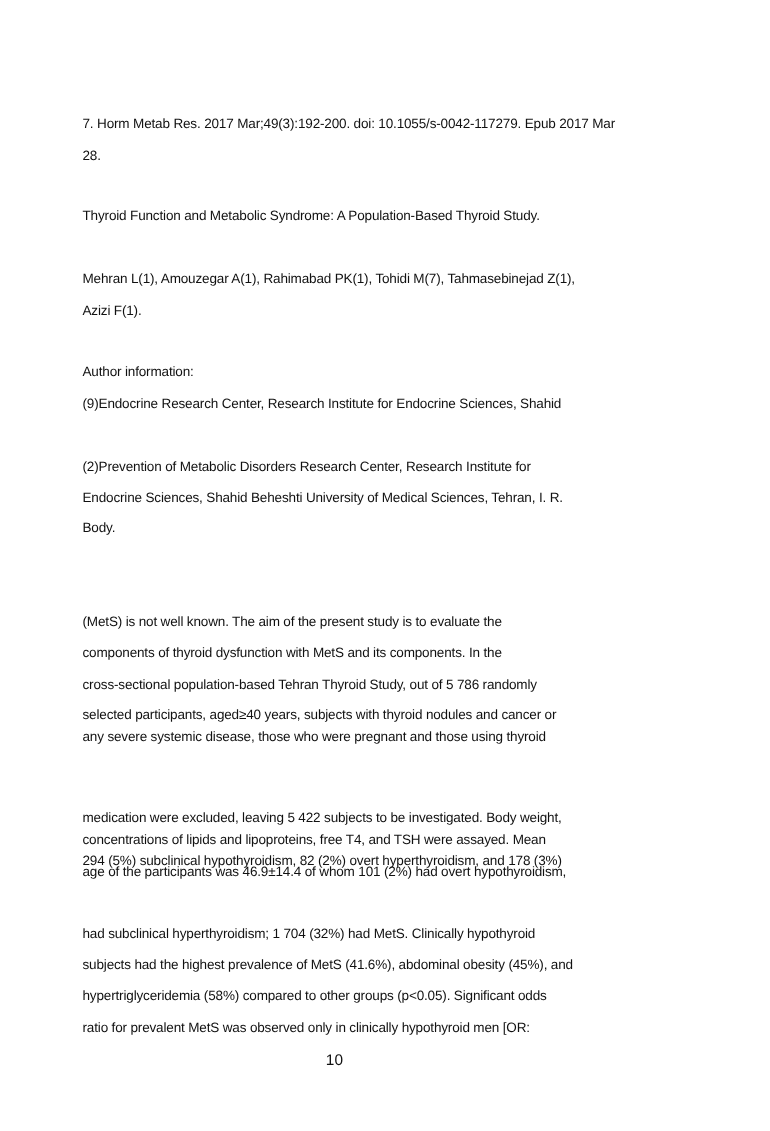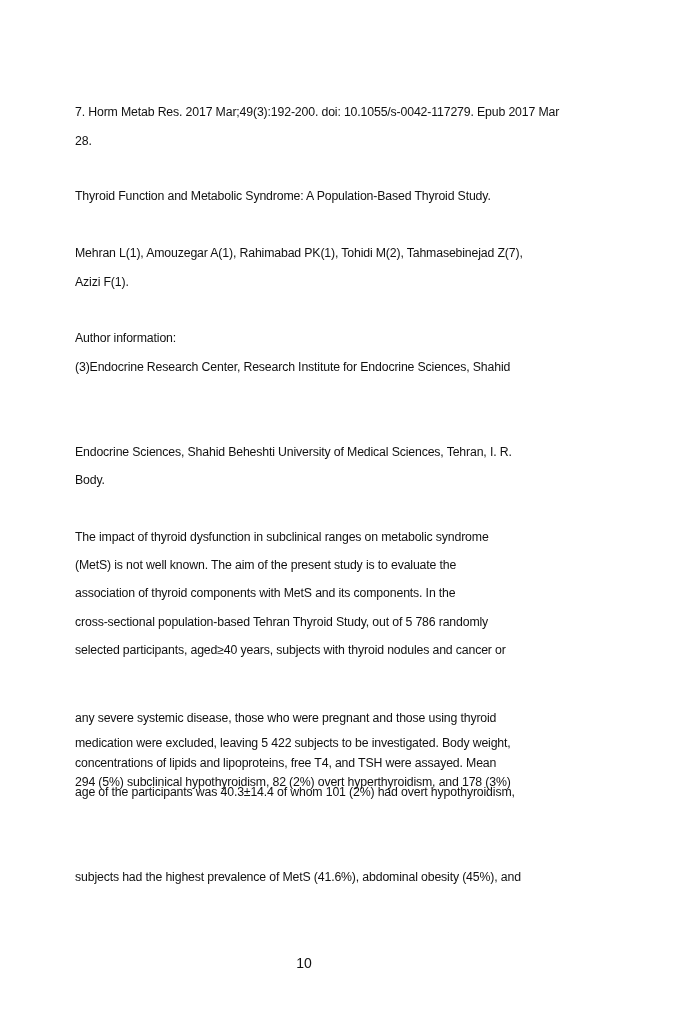--- a/index.html
+++ b/index.html
@@ -20,34 +20,37 @@
 </style>
 </head>
 <body>
 
 <div class="page">
   <div class="line" style="top:104px">7. Horm Metab Res. 2017 Mar;49(3):192-200. doi: 10.1055/s-0042-117279. Epub 2017 Mar</div>
   <div class="line" style="top:133px">28.</div>
 
   <div class="line" style="top:188px">Thyroid Function and Metabolic Syndrome: A Population-Based Thyroid Study.</div>
 
-  <div class="line" style="top:245px">Mehran L(1), Amouzegar A(1), Rahimabad PK(1), Tohidi M(2), Tahmasebinejad Z(7),</div>
+  <div class="line" style="top:245px">Mehran L(1), Amouzegar A(1), Rahimabad PK(1), Tohidi M(7), Tahmasebinejad Z(1),</div>
   <div class="line" style="top:274px">Azizi F(1).</div>
 
   <div class="line" style="top:330px">Author information:</div>
-  <div class="line" style="top:359px">(3)Endocrine Research Center, Research Institute for Endocrine Sciences, Shahid</div>
+  <div class="line" style="top:359px">(9)Endocrine Research Center, Research Institute for Endocrine Sciences, Shahid</div>
+  <div class="line" style="top:416px">(2)Prevention of Metabolic Disorders Research Center, Research Institute for</div>
   <div class="line" style="top:444px">Endocrine Sciences, Shahid Beheshti University of Medical Sciences, Tehran, I. R.</div>
   <div class="line" style="top:472px">Body.</div>
 
-  <div class="line" style="top:529px">The impact of thyroid dysfunction in subclinical ranges on metabolic syndrome</div>
   <div class="line" style="top:557px">(MetS) is not well known. The aim of the present study is to evaluate the</div>
-  <div class="line" style="top:585px">association of thyroid components with MetS and its components. In the</div>
+  <div class="line" style="top:585px">components of thyroid dysfunction with MetS and its components. In the</div>
   <div class="line" style="top:614px">cross-sectional population-based Tehran Thyroid Study, out of 5 786 randomly</div>
   <div class="line" style="top:642px">selected participants, aged≥40 years, subjects with thyroid nodules and cancer or</div>
-  <div class="line" style="top:710px">any severe systemic disease, those who were pregnant and those using thyroid</div>
+  <div class="line" style="top:662px">any severe systemic disease, those who were pregnant and those using thyroid</div>
   <div class="line" style="top:735px">medication were excluded, leaving 5 422 subjects to be investigated. Body weight,</div>
   <div class="line" style="top:755px">concentrations of lipids and lipoproteins, free T4, and TSH were assayed. Mean</div>
-  <div class="line" style="top:784px">age of the participants was 40.3±14.4 of whom 101 (2%) had overt hypothyroidism,</div>
+  <div class="line" style="top:784px">age of the participants was 46.9±14.4 of whom 101 (2%) had overt hypothyroidism,</div>
   <div class="line" style="top:774px">294 (5%) subclinical hypothyroidism, 82 (2%) overt hyperthyroidism, and 178 (3%)</div>
+  <div class="line" style="top:841px">had subclinical hyperthyroidism; 1 704 (32%) had MetS. Clinically hypothyroid</div>
   <div class="line" style="top:869px">subjects had the highest prevalence of MetS (41.6%), abdominal obesity (45%), and</div>
+  <div class="line" style="top:897px">hypertriglyceridemia (58%) compared to other groups (p&lt;0.05). Significant odds</div>
+  <div class="line" style="top:926px">ratio for prevalent MetS was observed only in clinically hypothyroid men [OR:</div>
 
   <div class="pagenum" style="top:955px">10</div>
 </div>
 
 </body></html>

